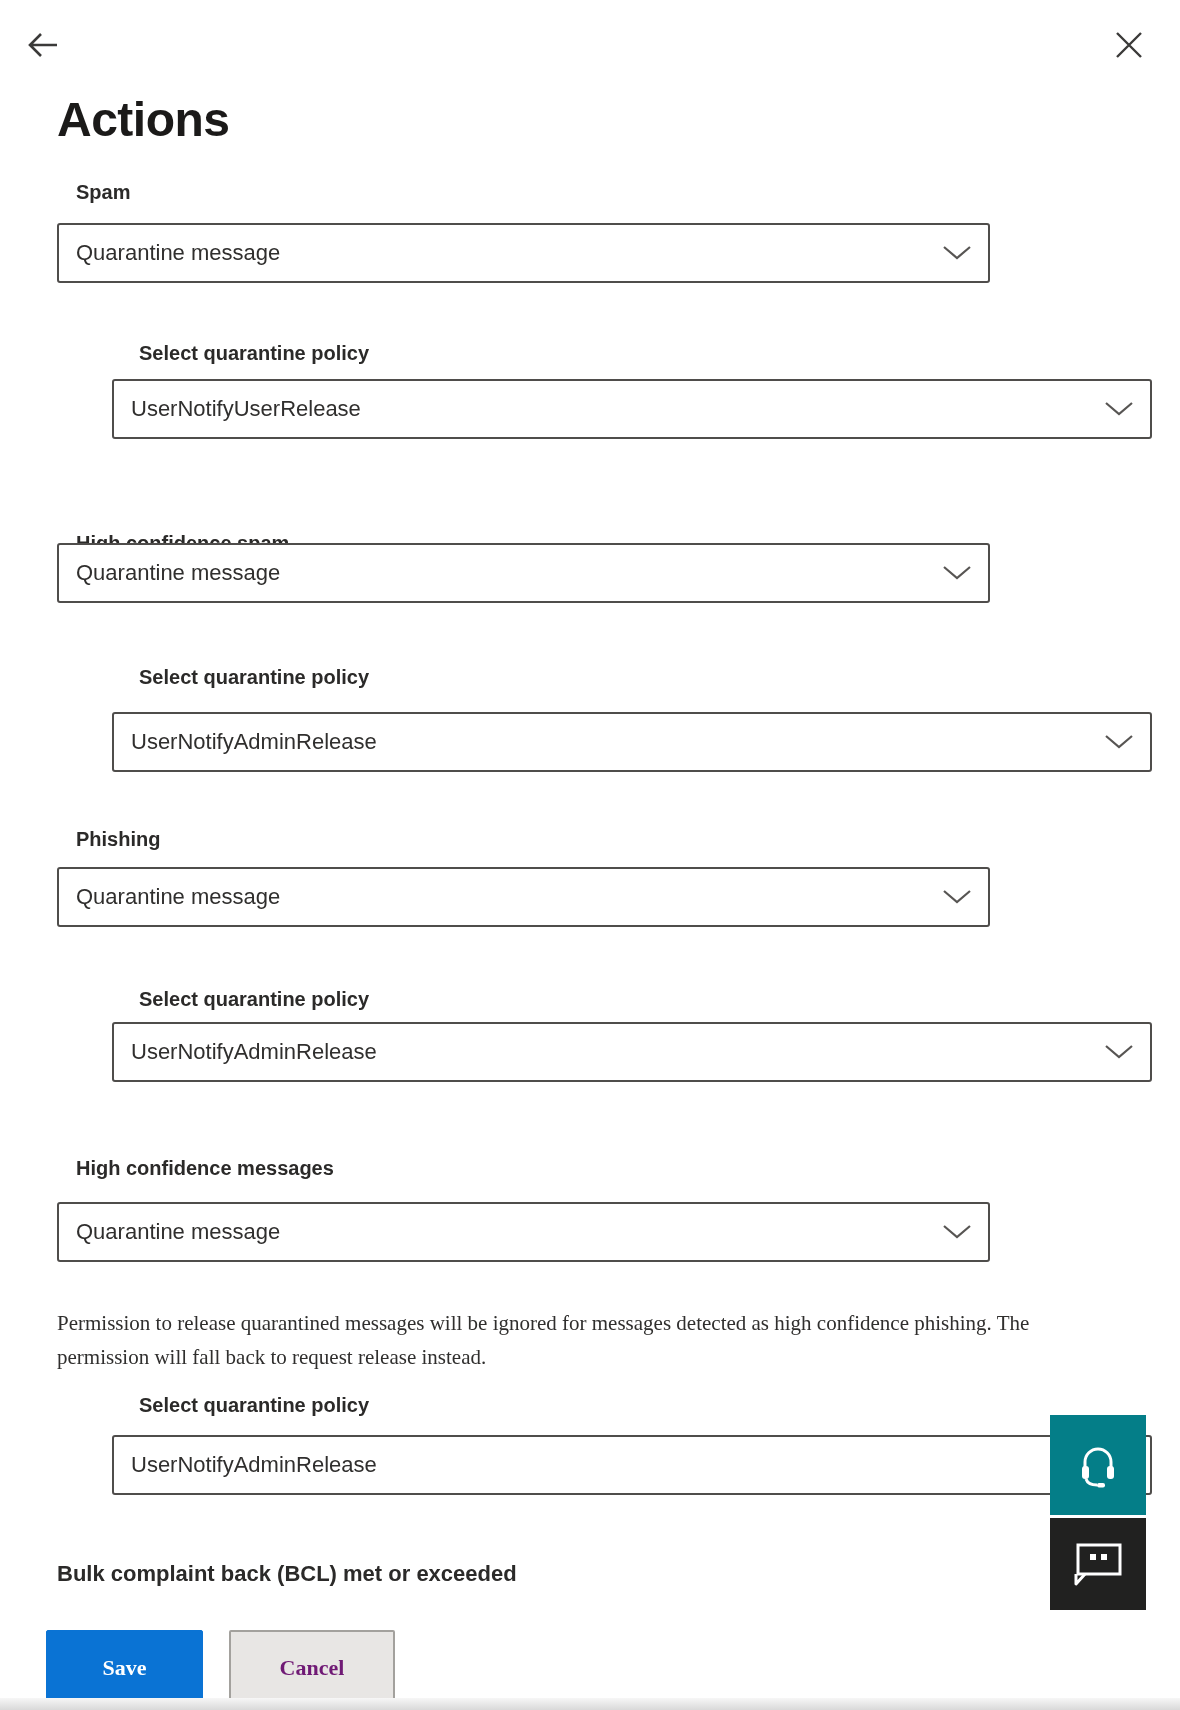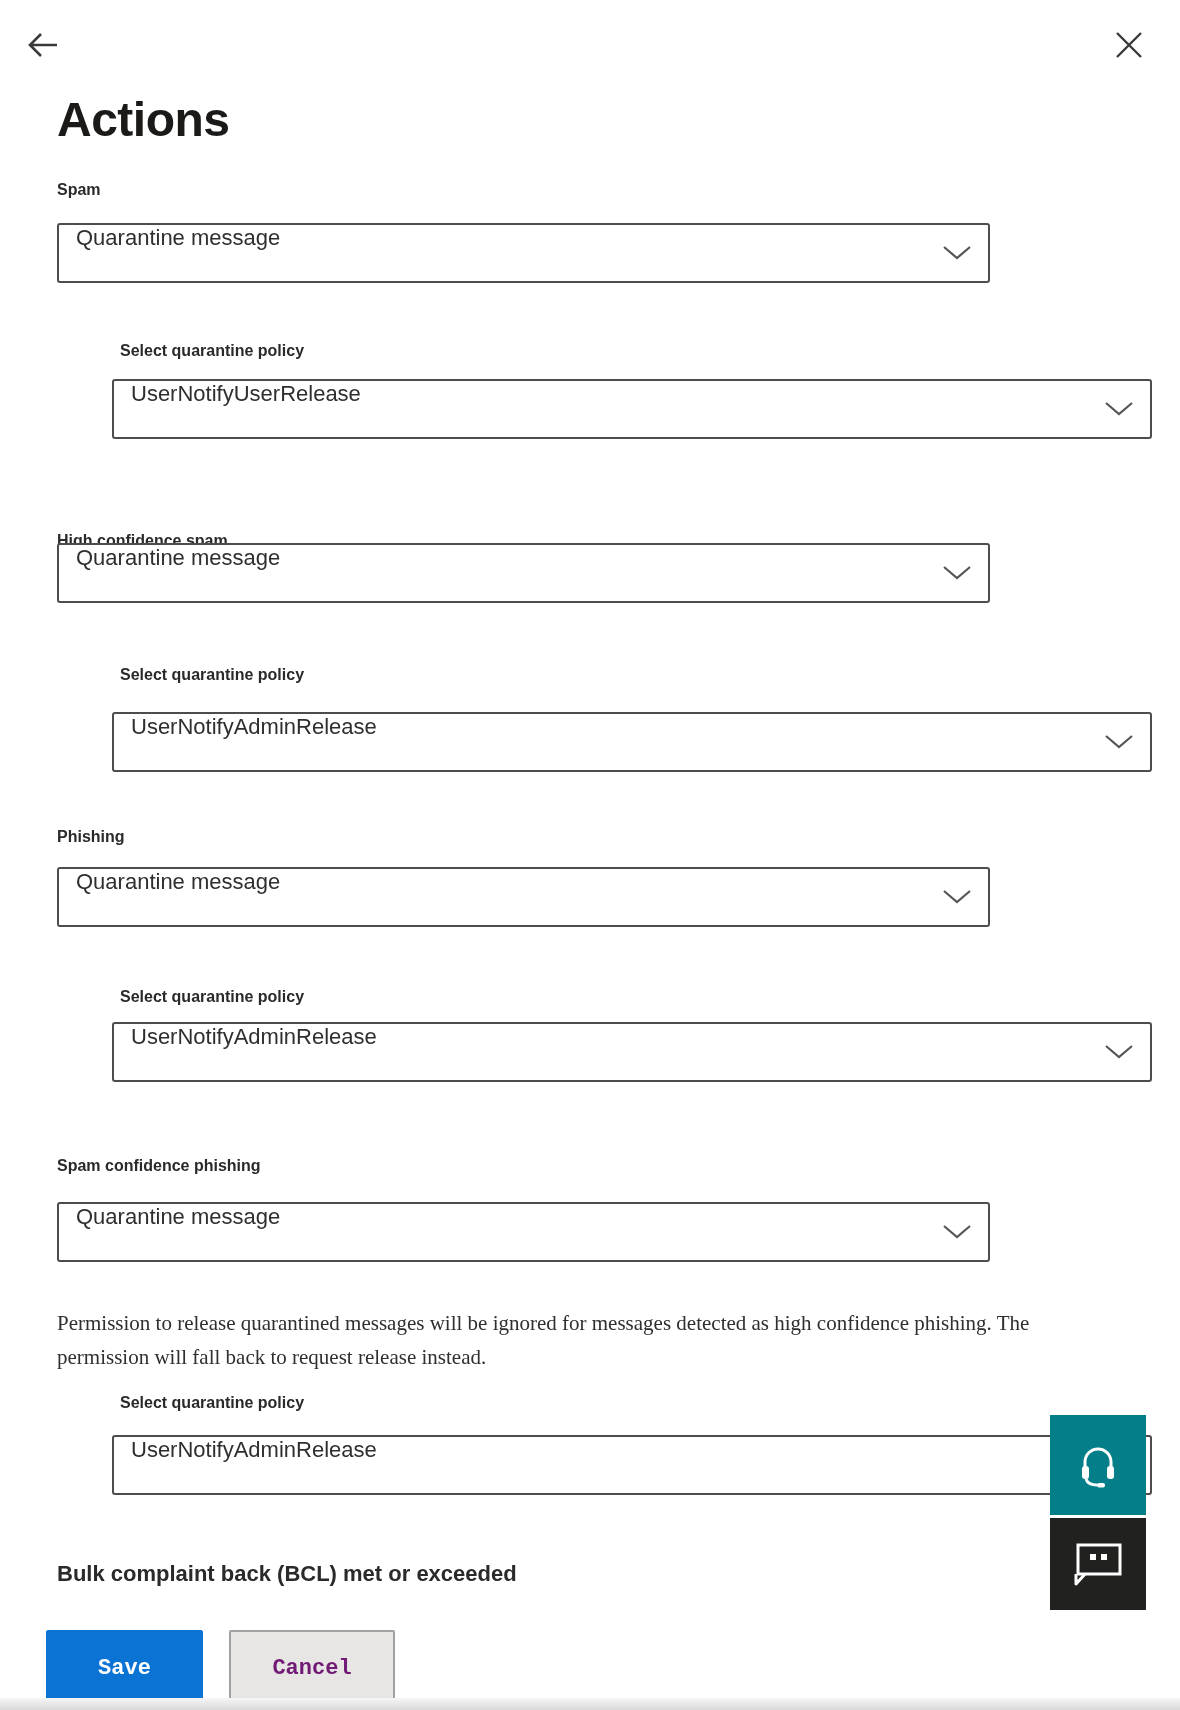--- a/index.html
+++ b/index.html
@@ -2,35 +2,35 @@
 <html><head>
 <meta charset="utf-8">
 <style>
   html,body{margin:0;padding:0;background:#ffffff;}
   .canvas{
     position:relative;width:1180px;height:1710px;background:#ffffff;
     overflow:hidden;font-family:"Liberation Sans",sans-serif;color:#323130;
   }
   .iconbtn{position:absolute;background:none;border:none;padding:0;cursor:pointer;line-height:0;}
   .title{position:absolute;left:57px;top:92px;font-size:48px;font-weight:700;color:#1b1a19;letter-spacing:-0.5px;}
-  .seclabel{position:absolute;font-size:16px;font-weight:600;color:#2b2a29;white-space:nowrap;}
+  .seclabel{position:absolute;font-size:20px;font-weight:600;color:#2b2a29;white-space:nowrap;margin-left:19px;}
   .dd{
     position:absolute;height:60px;background:#fff;border:2px solid #4f4d4b;border-radius:3px;
-    box-sizing:border-box;display:flex;padding:0 50px 0 17px;cursor:pointer;
+    box-sizing:border-box;display:flex;align-items:center;padding:0 50px 0 17px;cursor:pointer;
   }
   .dd .val{font-size:22px;color:#302f2e;white-space:nowrap;overflow:hidden;}
   .dd .chev{position:absolute;right:16px;top:50%;margin-top:-8px;}
   .dd-main{left:57px;width:933px;}
   .dd-nest{left:112px;width:1040px;}
   .note{position:absolute;left:57px;top:1306px;width:975px;font-size:21px;line-height:34px;color:#302f2e;font-family:Liberation Serif, serif;}
   .clipbox{position:absolute;left:57px;top:1560px;width:900px;height:31px;overflow:hidden;}
   .clipbox .seclabel-in{font-size:22px;font-weight:600;color:#2b2a29;line-height:28px;white-space:nowrap;}
   .btn{
     position:absolute;top:1630px;height:76px;box-sizing:border-box;border-radius:2px;
-    font-family:Liberation Mono, monospace;font-size:22px;font-weight:600;cursor:pointer;
+    font-family:Liberation Serif, serif;font-size:22px;font-weight:600;cursor:pointer;
   }
   .btn-save{left:46px;width:157px;background:#0a73d4;border:1px solid #0a73d4;color:#ffffff;}
   .btn-cancel{left:229px;width:166px;background:#e8e6e4;border:2px solid #a3a19d;color:#701a75;}
   .widget{position:absolute;left:1050px;width:96px;border:none;padding:0;cursor:pointer;
     display:flex;align-items:center;justify-content:center;}
   .widget-help{top:1415px;height:100px;background:#047e88;}
   .widget-chat{top:1518px;height:92px;background:#212120;}
   .bottomfade{position:absolute;left:0;bottom:0;width:1180px;height:12px;
     background:linear-gradient(#f7f7f7,#d9d9d9);}
 </style>
@@ -109,21 +109,21 @@
   <div class="seclabel" style="left:120px;top:988px;">Select quarantine policy</div>
   <div class="dd dd-nest" style="top:1022px;">
     <span class="val">UserNotifyAdminRelease</span>
     <span class="chev">
       <svg width="30" height="16" viewBox="0 0 30 16" fill="none">
           <polyline points="2,2 15,13 28,2" stroke="#575553" stroke-width="2.2" fill="none"></polyline>
         </svg>
     </span>
   </div>
 
-  <div class="seclabel" style="left:57px;top:1157px;">Spam confidence phishing</div>
+  <div class="seclabel" style="left:57px;top:1157px;">High confidence messages</div>
   <div class="dd dd-main" style="top:1202px;">
     <span class="val">Quarantine message</span>
     <span class="chev">
       <svg width="30" height="16" viewBox="0 0 30 16" fill="none">
           <polyline points="2,2 15,13 28,2" stroke="#575553" stroke-width="2.2" fill="none"></polyline>
         </svg>
     </span>
   </div>
 
   <div class="note">Permission to release quarantined messages will be ignored for messages detected as high confidence phishing. The permission will fall back to request release instead.</div>

